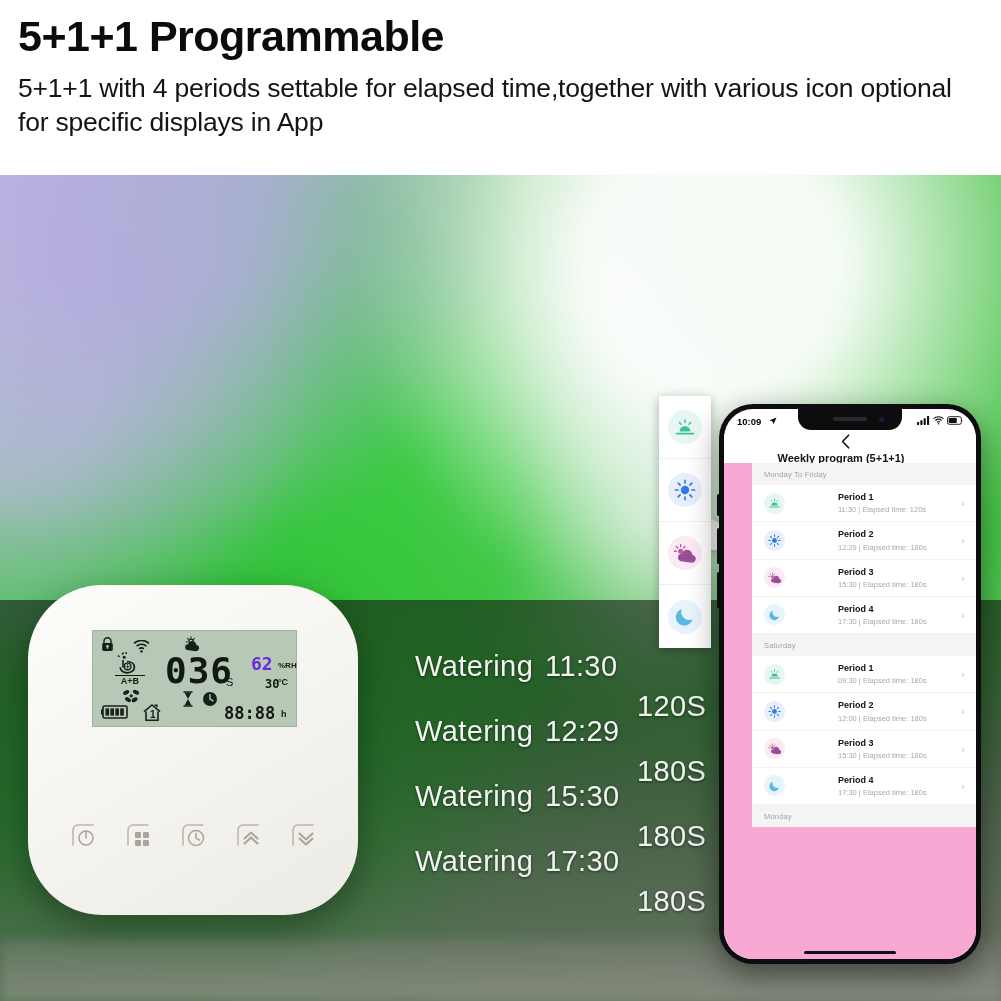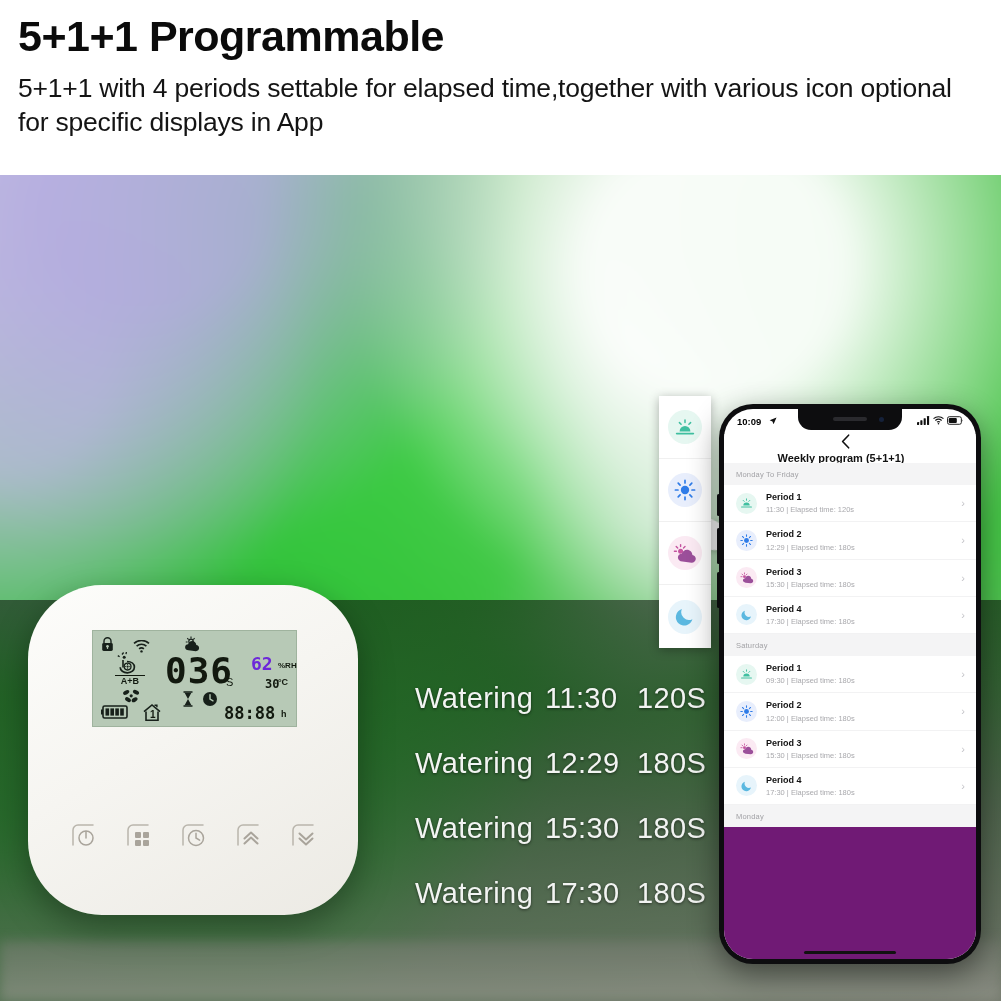--- a/index.html
+++ b/index.html
@@ -37,21 +37,21 @@
     filter: blur(13px);
     transform: scale(1.08);
   }
   .bg-dark { position:absolute; left:0; top:425px; width:1001px; height:401px;
              background:linear-gradient(180deg, rgba(18,30,18,.62) 0%, rgba(22,34,22,.55) 45%, rgba(30,40,30,.42) 100%); }
   .bg-floor { position:absolute; left:0; top:766px; width:1001px; height:60px;
               background:linear-gradient(180deg, rgba(120,125,115,.55), rgba(150,152,142,.62)); filter:blur(6px); }
 
   
   .sched { position:absolute; left:415px; top:650px; width:300px; }
-  .sched-row { display:flex; align-items:flex-end; height:65px; color:#f2f4f2;
+  .sched-row { display:flex; align-items:flex-start; height:65px; color:#f2f4f2;
                font-size:29px; font-weight:400; letter-spacing:.4px;
                text-shadow:0 1px 3px rgba(0,0,0,.55); }
   .sched-label { width:130px; }
   .sched-time { width:92px; }
   .sched-dur  { width:78px;margin-top:40px; }
 
   
   .device { position:absolute; left:28px; top:585px; width:330px; height:330px;
             background:linear-gradient(150deg,#fdfdfb 0%,#f6f5f1 45%,#eceae4 100%);
             border-radius:74px; box-shadow:0 12px 34px rgba(0,0,0,.35); }
@@ -114,28 +114,28 @@
   .sb-time { display:flex; align-items:center; gap:8px; }
   .sb-right { display:flex; align-items:center; gap:3px; }
 
   .navbar { position:relative; height:29px; display:flex; align-items:center;
             padding:0 11px; background:#fff;flex-direction:column; }
   .nav-back { font-size:17px; font-weight:400; color:#111; line-height:1;
               width:18px; }
   .nav-title { flex:1; text-align:center; font-size:11px; font-weight:700; color:#111;
                margin-left:-18px; }
 
-  .screen { position:relative; height:calc(100% - 54px); background:#701a75; overflow:hidden; }
+  .screen { position:relative; height:calc(100% - 54px); background:#f9a8d4; overflow:hidden;padding-left:28px; }
   .sec-head { background:#f4f4f5; padding:7px 12px 6px 12px; font-size:7.5px;
               color:#a2a2a6; letter-spacing:.2px; }
   .row { display:flex; align-items:center; padding:7px 11px 7px 12px; background:#fff;
          border-bottom:1px solid #f2f2f3; }
   .row-ico { width:21px; height:21px; border-radius:50%; flex:none; margin-right:9px;
              display:flex; align-items:center; justify-content:center; }
-  .row-txt { flex:1; }
+  .row-txt { flex:1;margin-left:44px; }
   .row-title { font-size:9px; font-weight:700; color:#121212; line-height:1.25; }
   .row-sub { font-size:7.5px; color:#a9a9ad; margin-top:2px; line-height:1.2; }
   .row-chev { font-size:11px; color:#c4c4c8; font-weight:400; margin-left:4px; }
   .home-ind { position:absolute; left:50%; bottom:5px; transform:translateX(-50%);
               width:92px; height:3.5px; background:#111; border-radius:2px; }
 </style>
 </head>
 <body>
 
 <div id="page">

